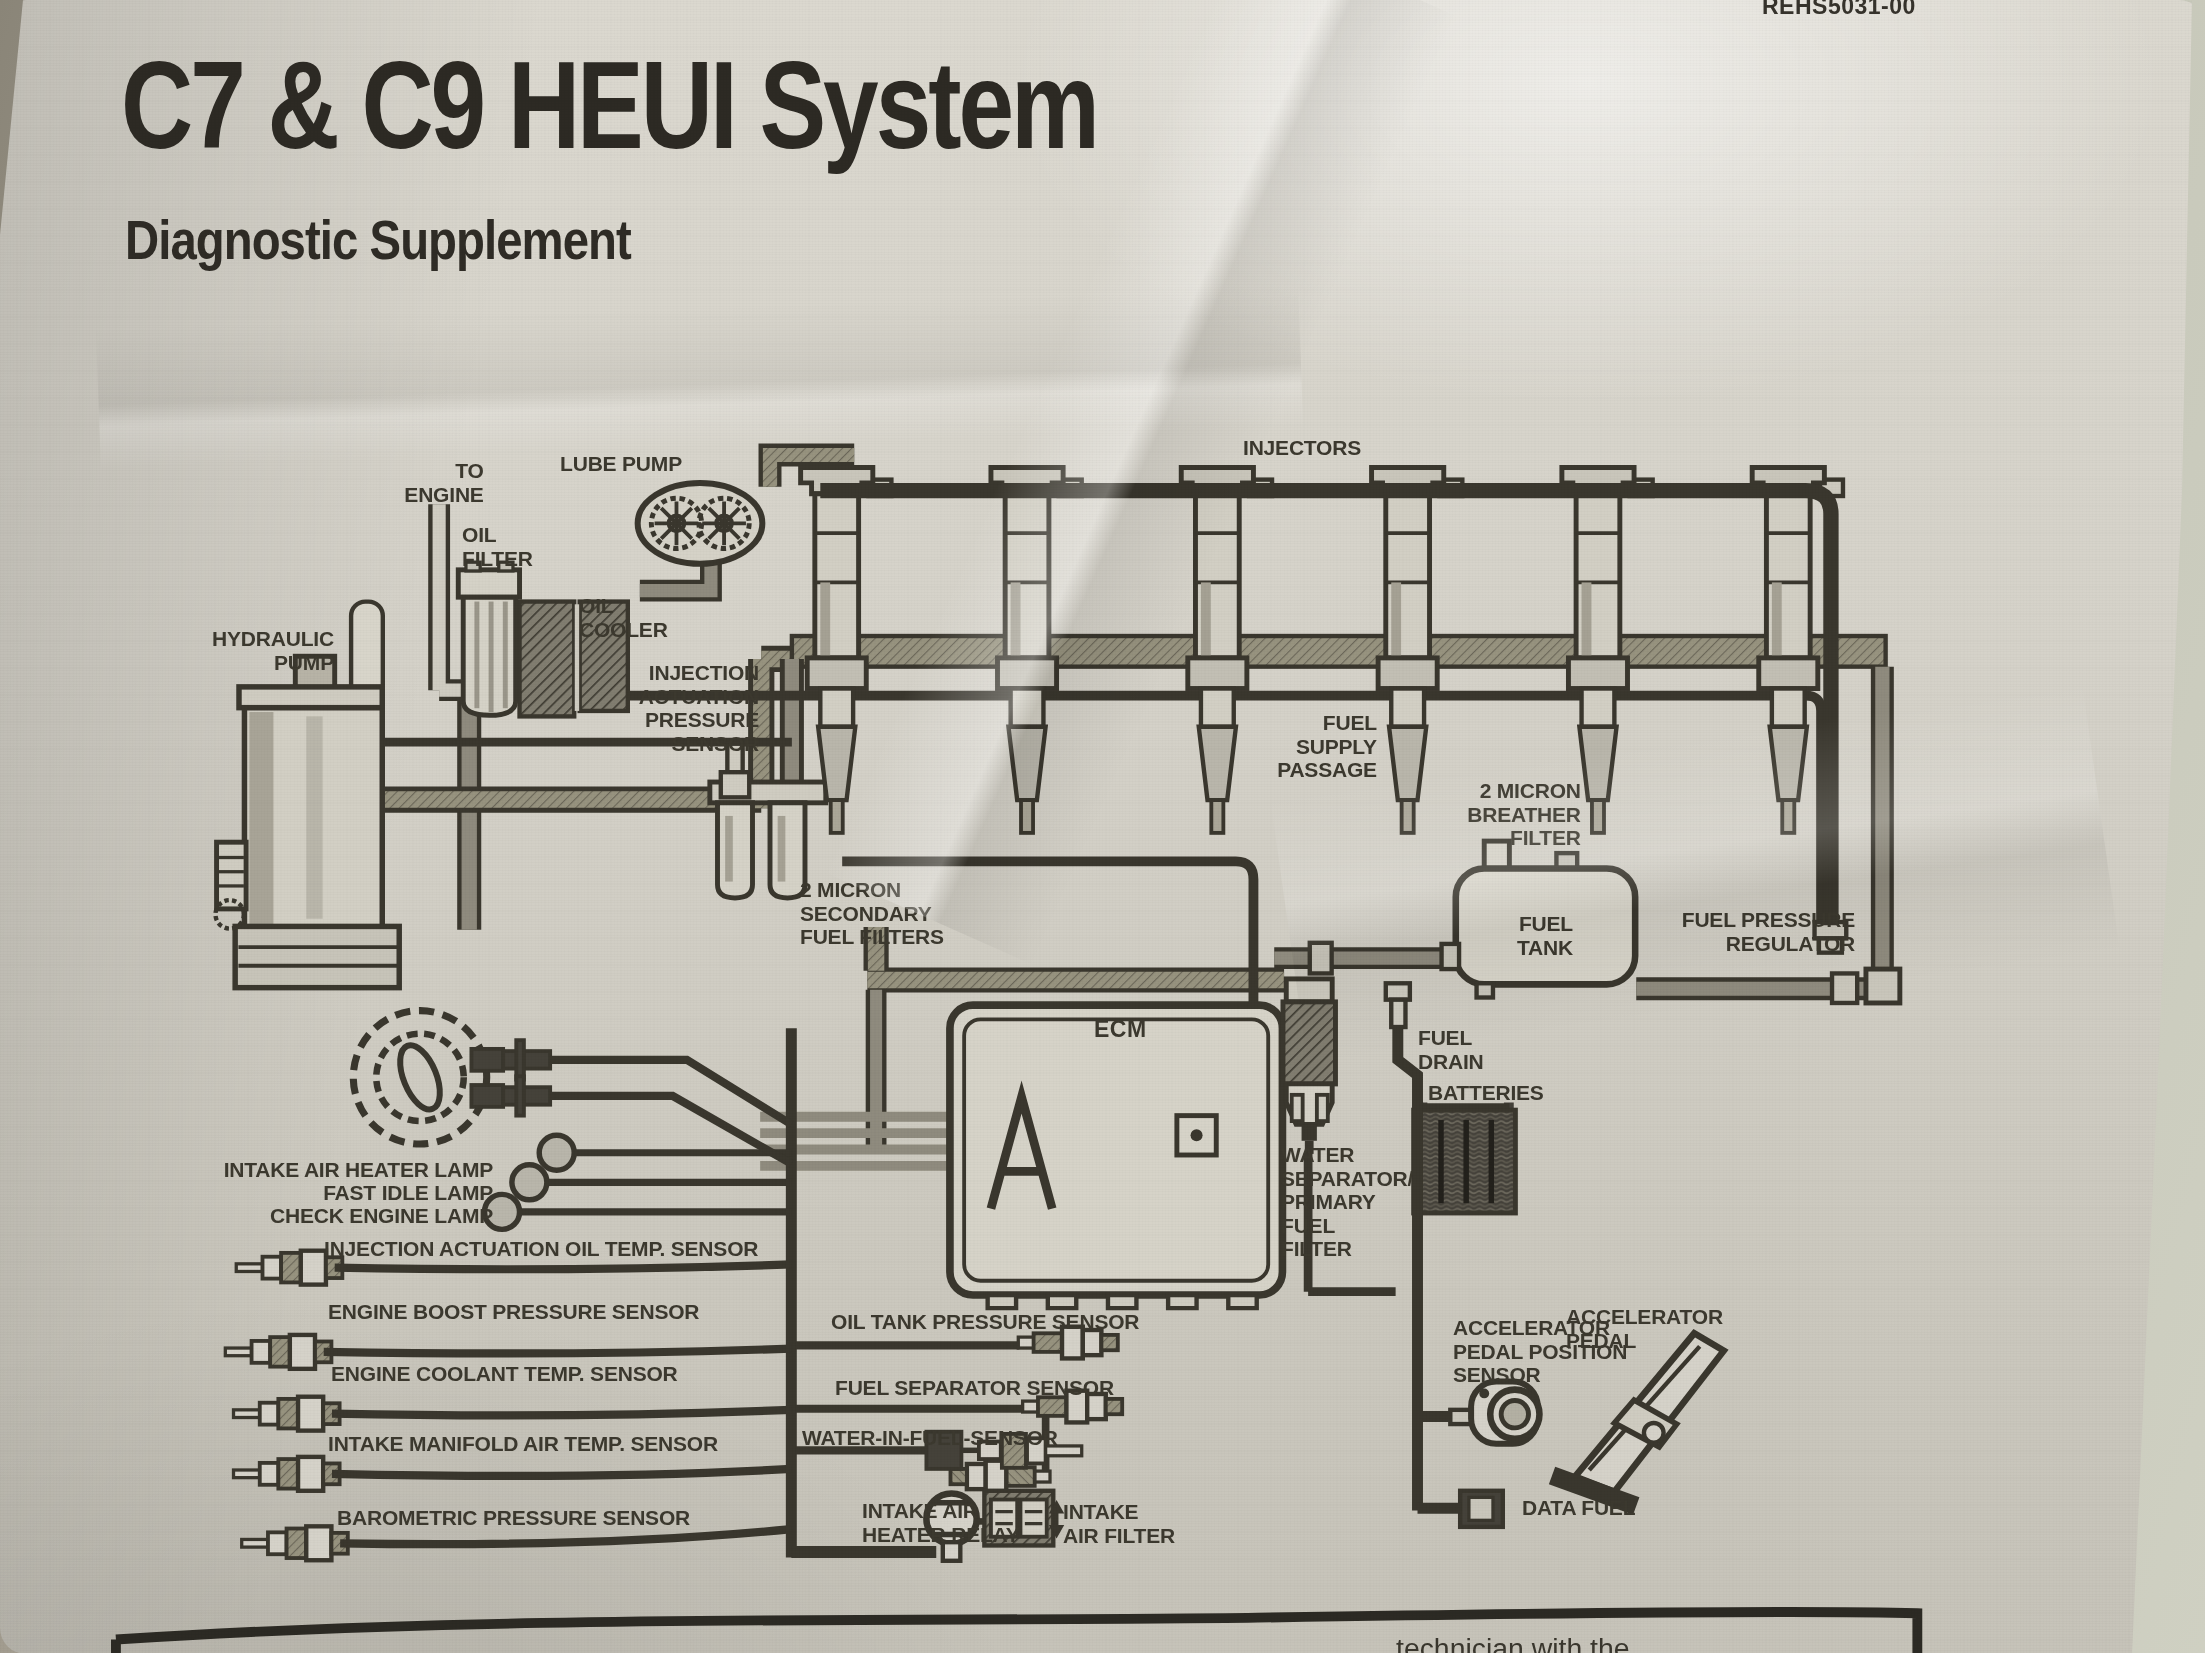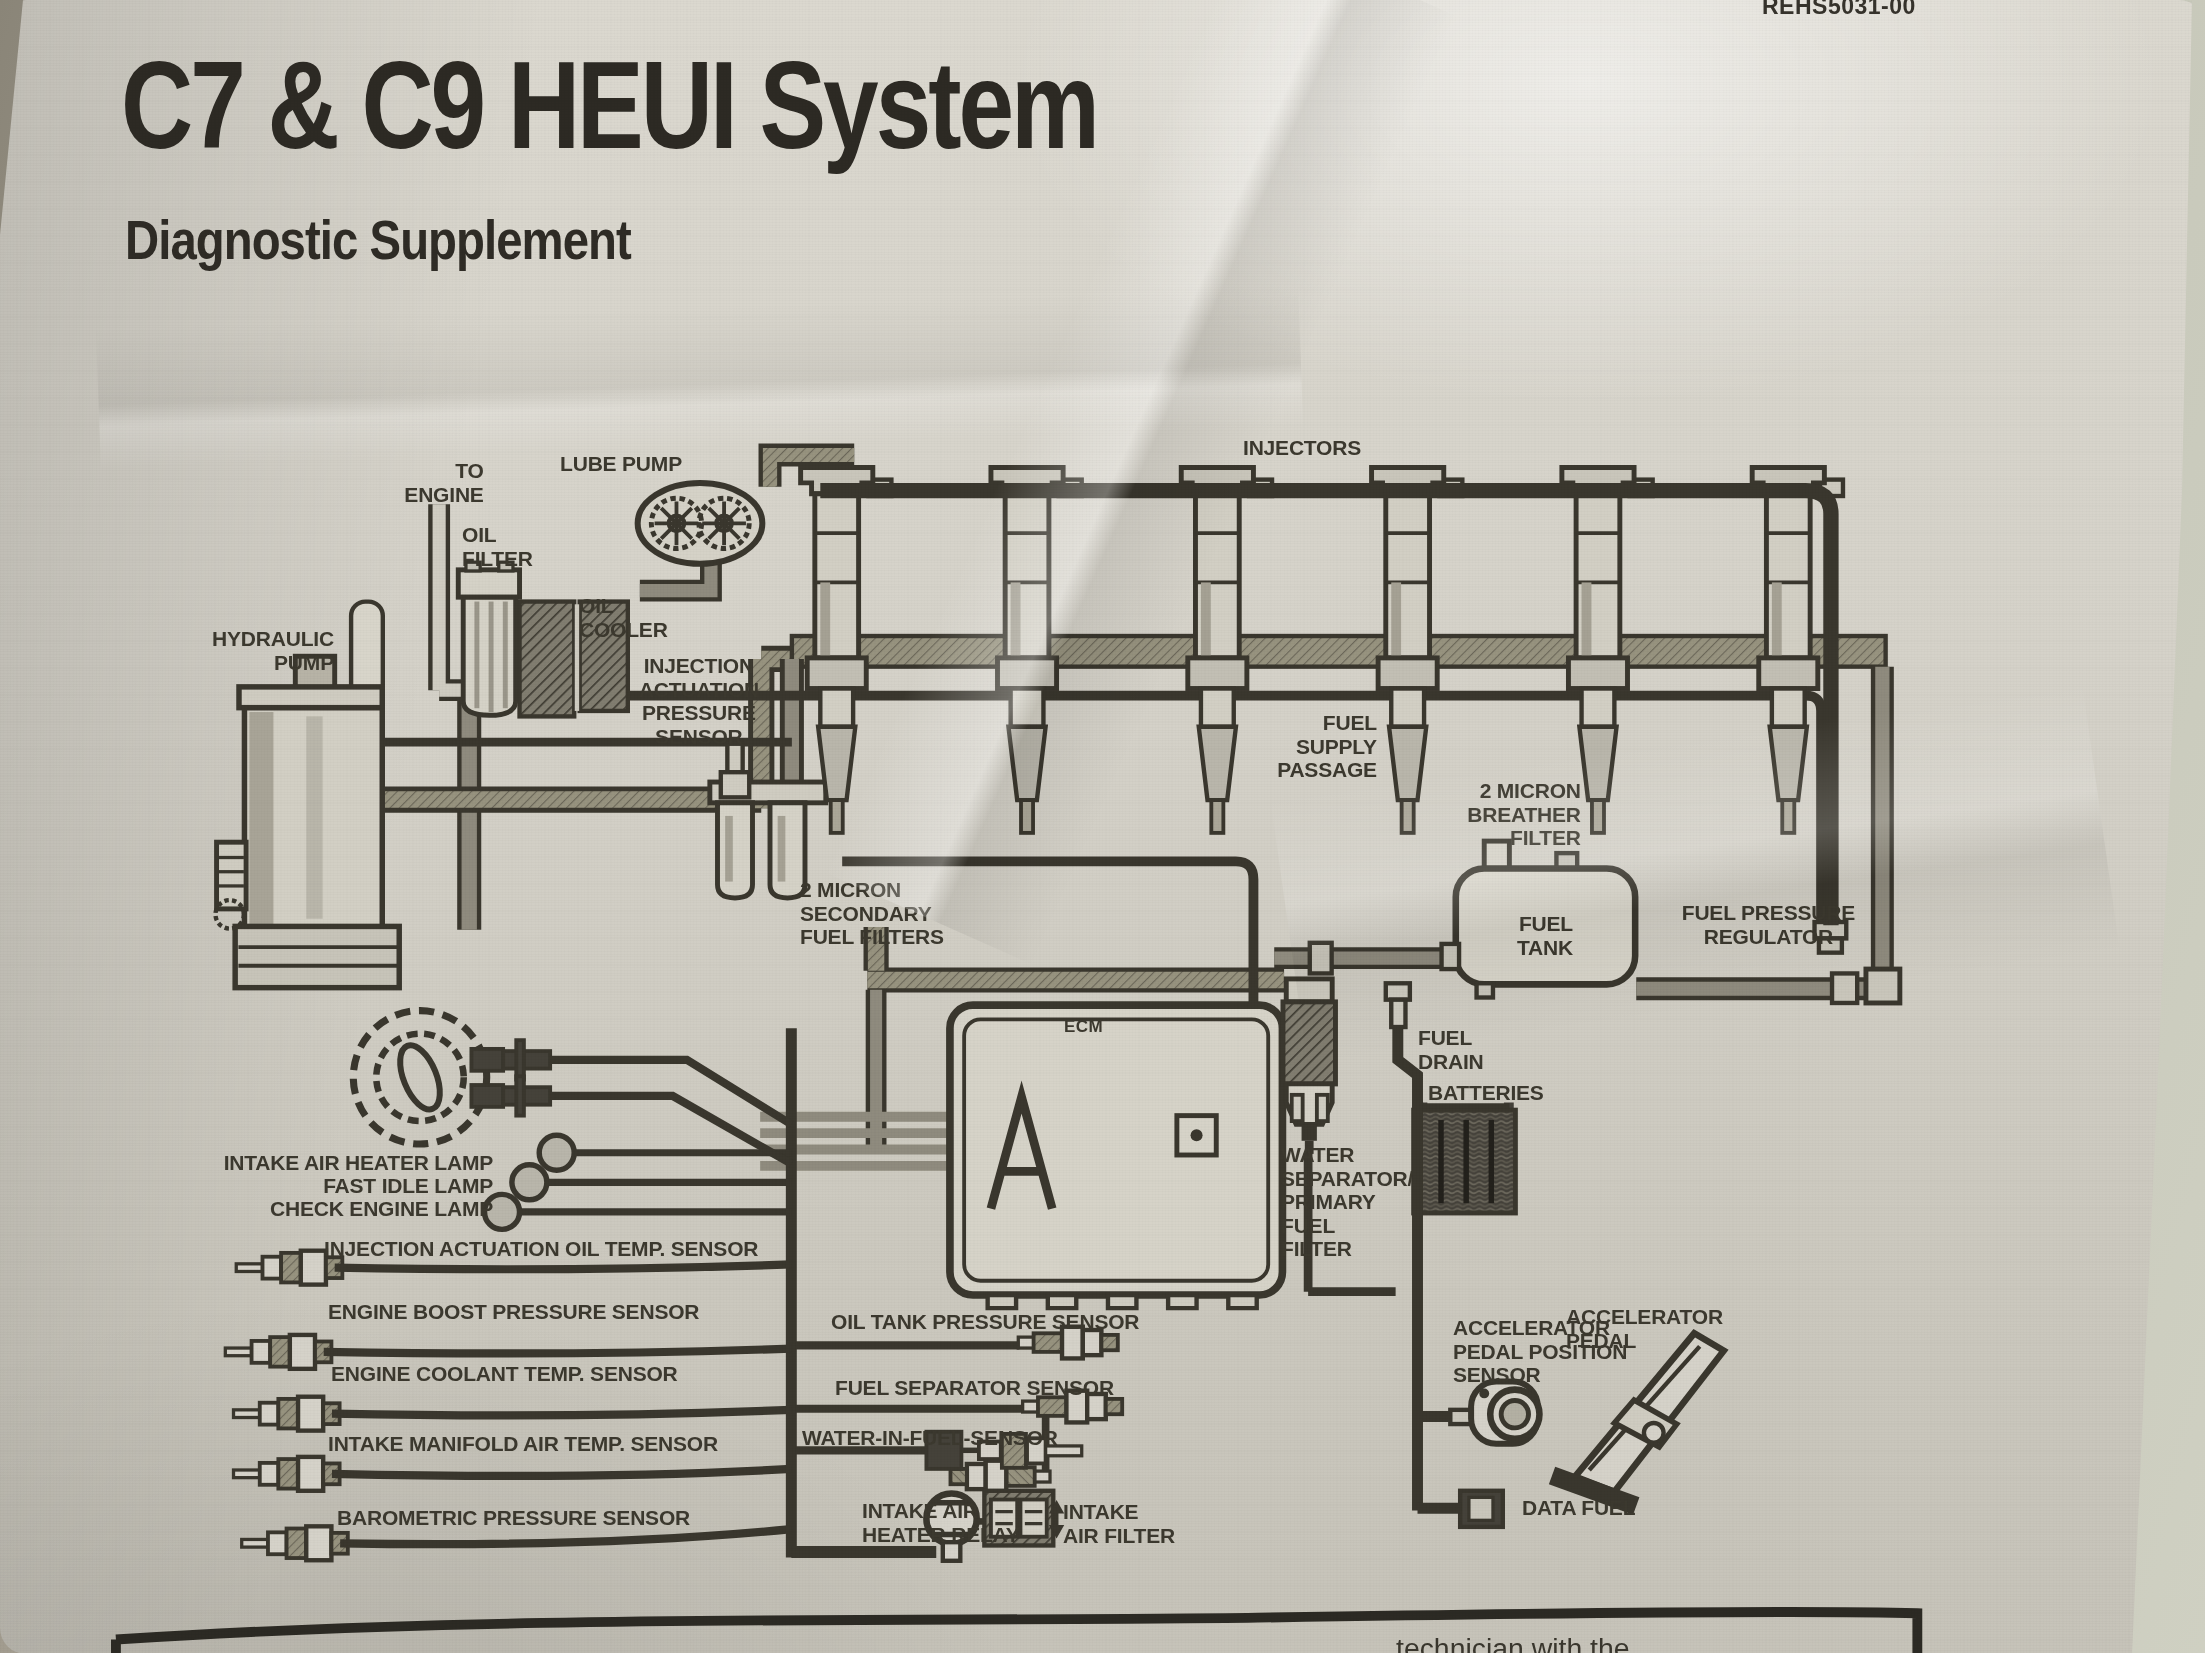--- a/index.html
+++ b/index.html
@@ -28,22 +28,22 @@
   .diagram-svg{position:absolute;inset:0;}
   .docnum{position:absolute;left:1762px;top:-6.6px;font-size:23px;font-weight:700;
     color:#36332c;letter-spacing:0.5px;}
   .title{position:absolute;left:121px;top:33px;font-size:125px;font-weight:700;
     color:#2d2a24;letter-spacing:-3.8px;transform:scaleX(.80);transform-origin:left top;white-space:nowrap;}
   .subtitle{position:absolute;left:125px;top:208px;font-size:55px;font-weight:700;
     color:#2f2c26;letter-spacing:-1.1px;transform:scaleX(.86);transform-origin:left top;white-space:nowrap;}
   .lbl{position:absolute;font-size:21px;line-height:1.12;font-weight:700;color:#3c392f;
     letter-spacing:-0.2px;white-space:pre-line;}
   .c{text-align:right;transform:translateX(-50%);}
-  .r{text-align:center;transform:translateX(-100%);}
-  .ecmlbl{font-size:17px;letter-spacing:0.5px;}
+  .r{text-align:right;transform:translateX(-100%);margin-top:7px;}
+  .ecmlbl{font-size:23px;letter-spacing:0.5px;margin-left:30px;}
   .footer-text{position:absolute;left:1396px;top:1632px;font-size:28.4px;font-weight:400;
     color:#3a372e;white-space:nowrap;}
 </style>
 </head>
 <body>
 
 <div class="photo">
   <div class="paper">
 
     <svg class="diagram-svg" viewBox="0 0 4032 3024" xmlns="http://www.w3.org/2000/svg">

